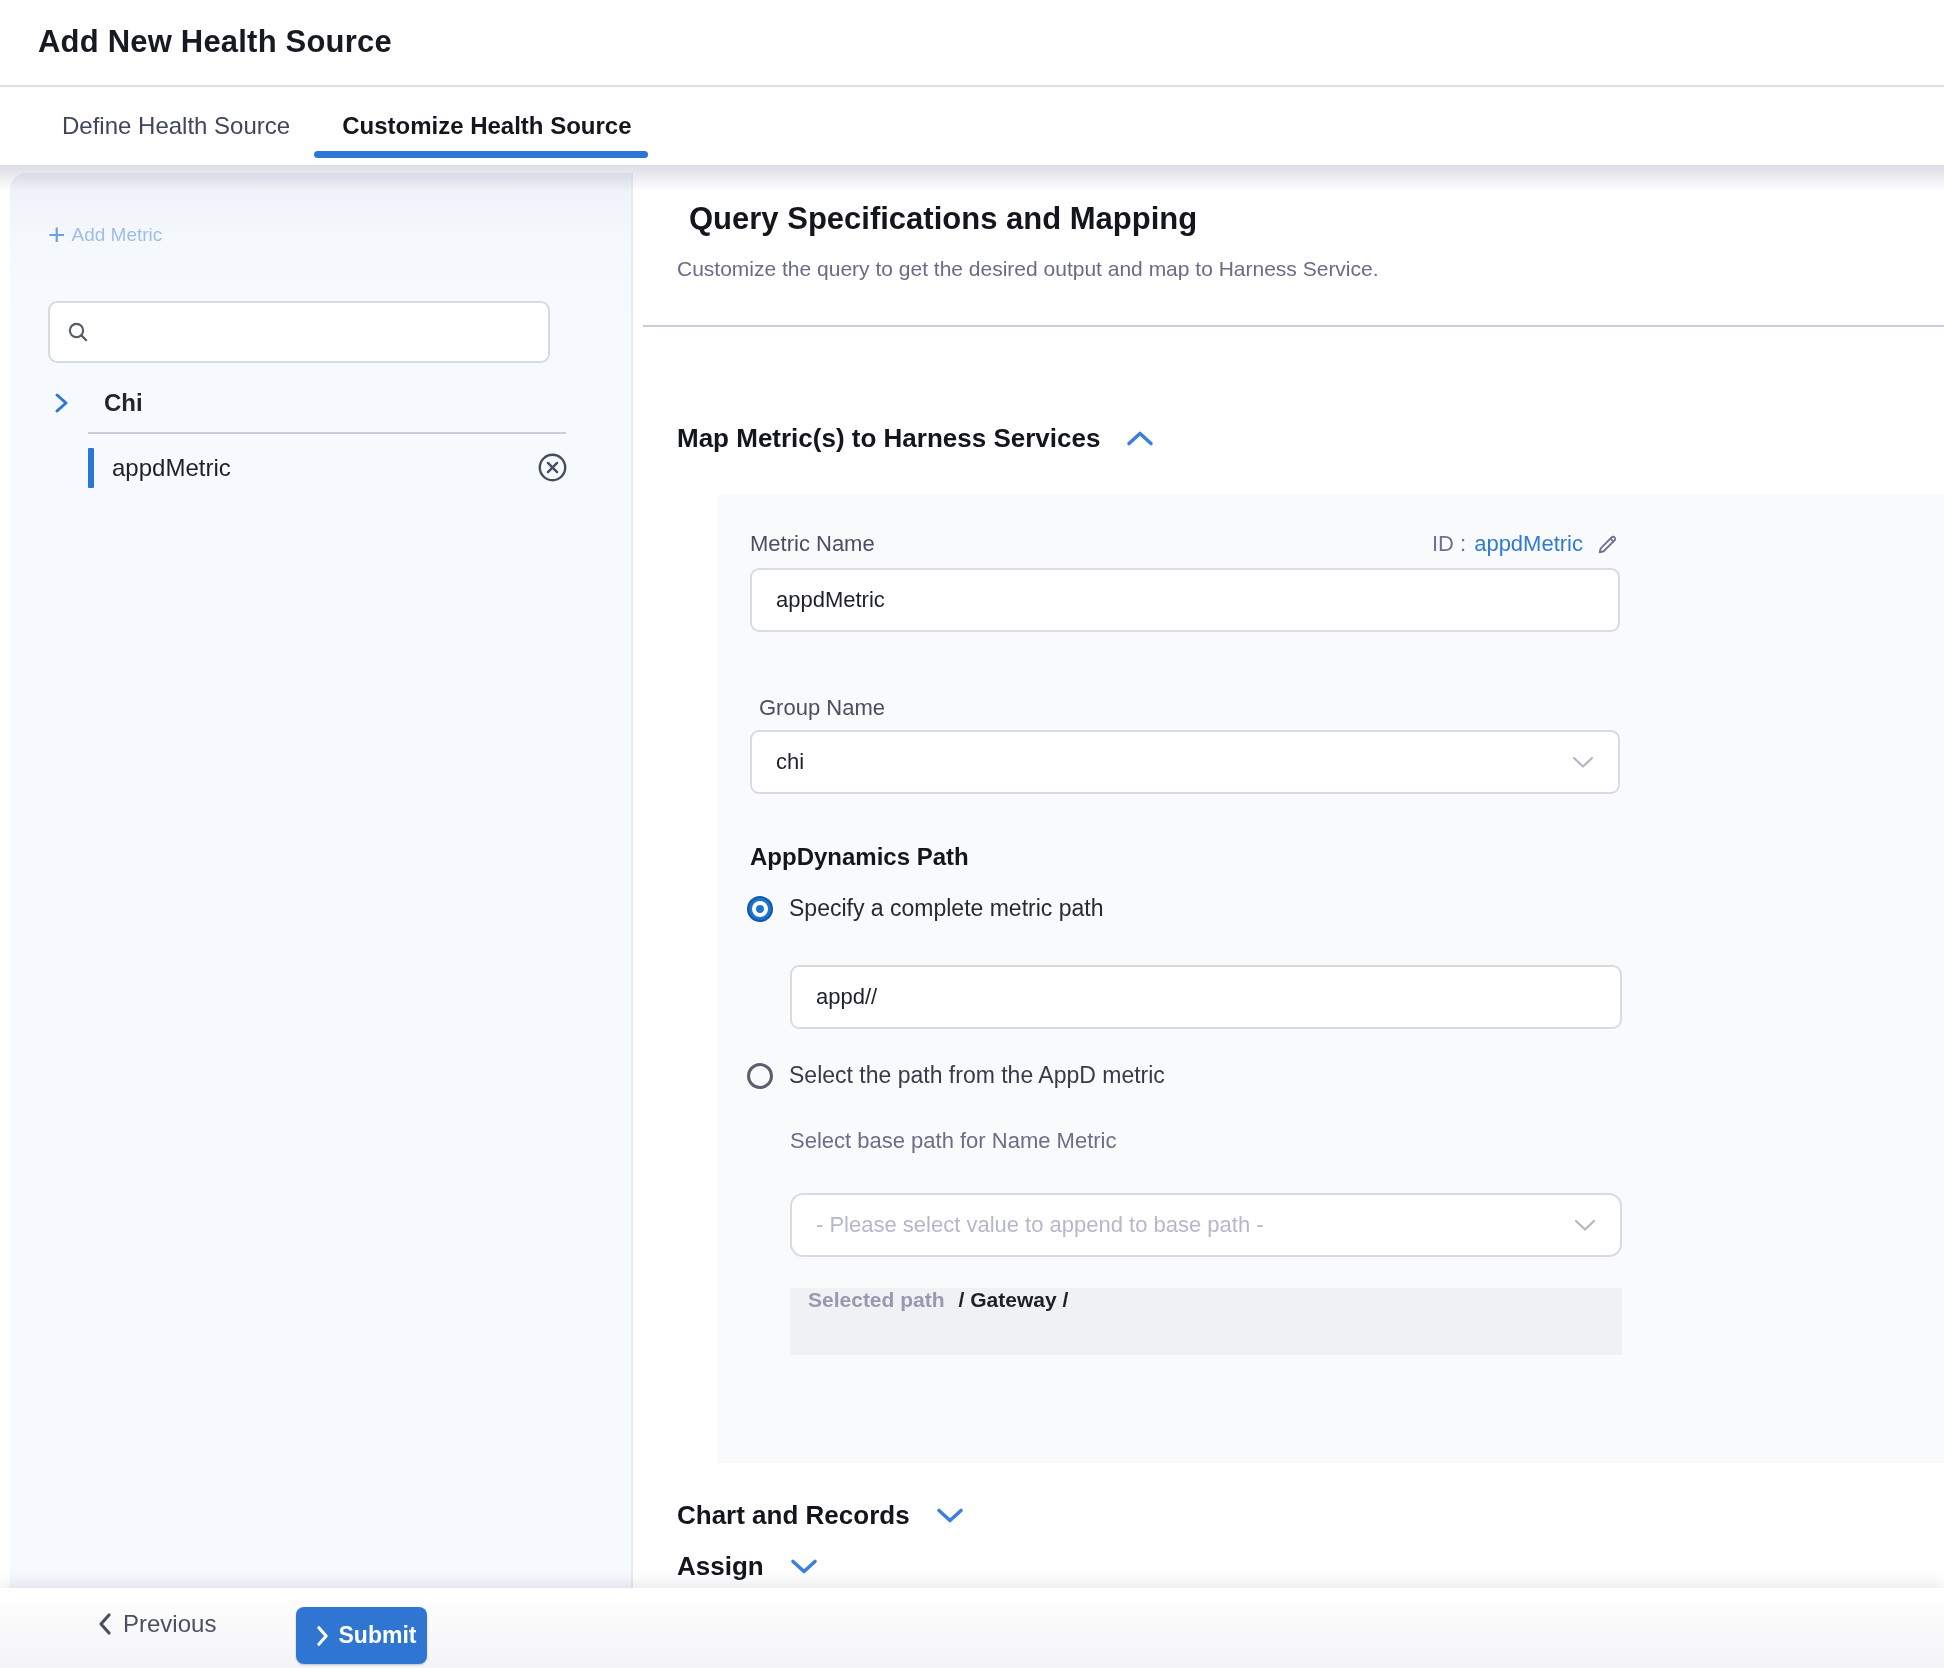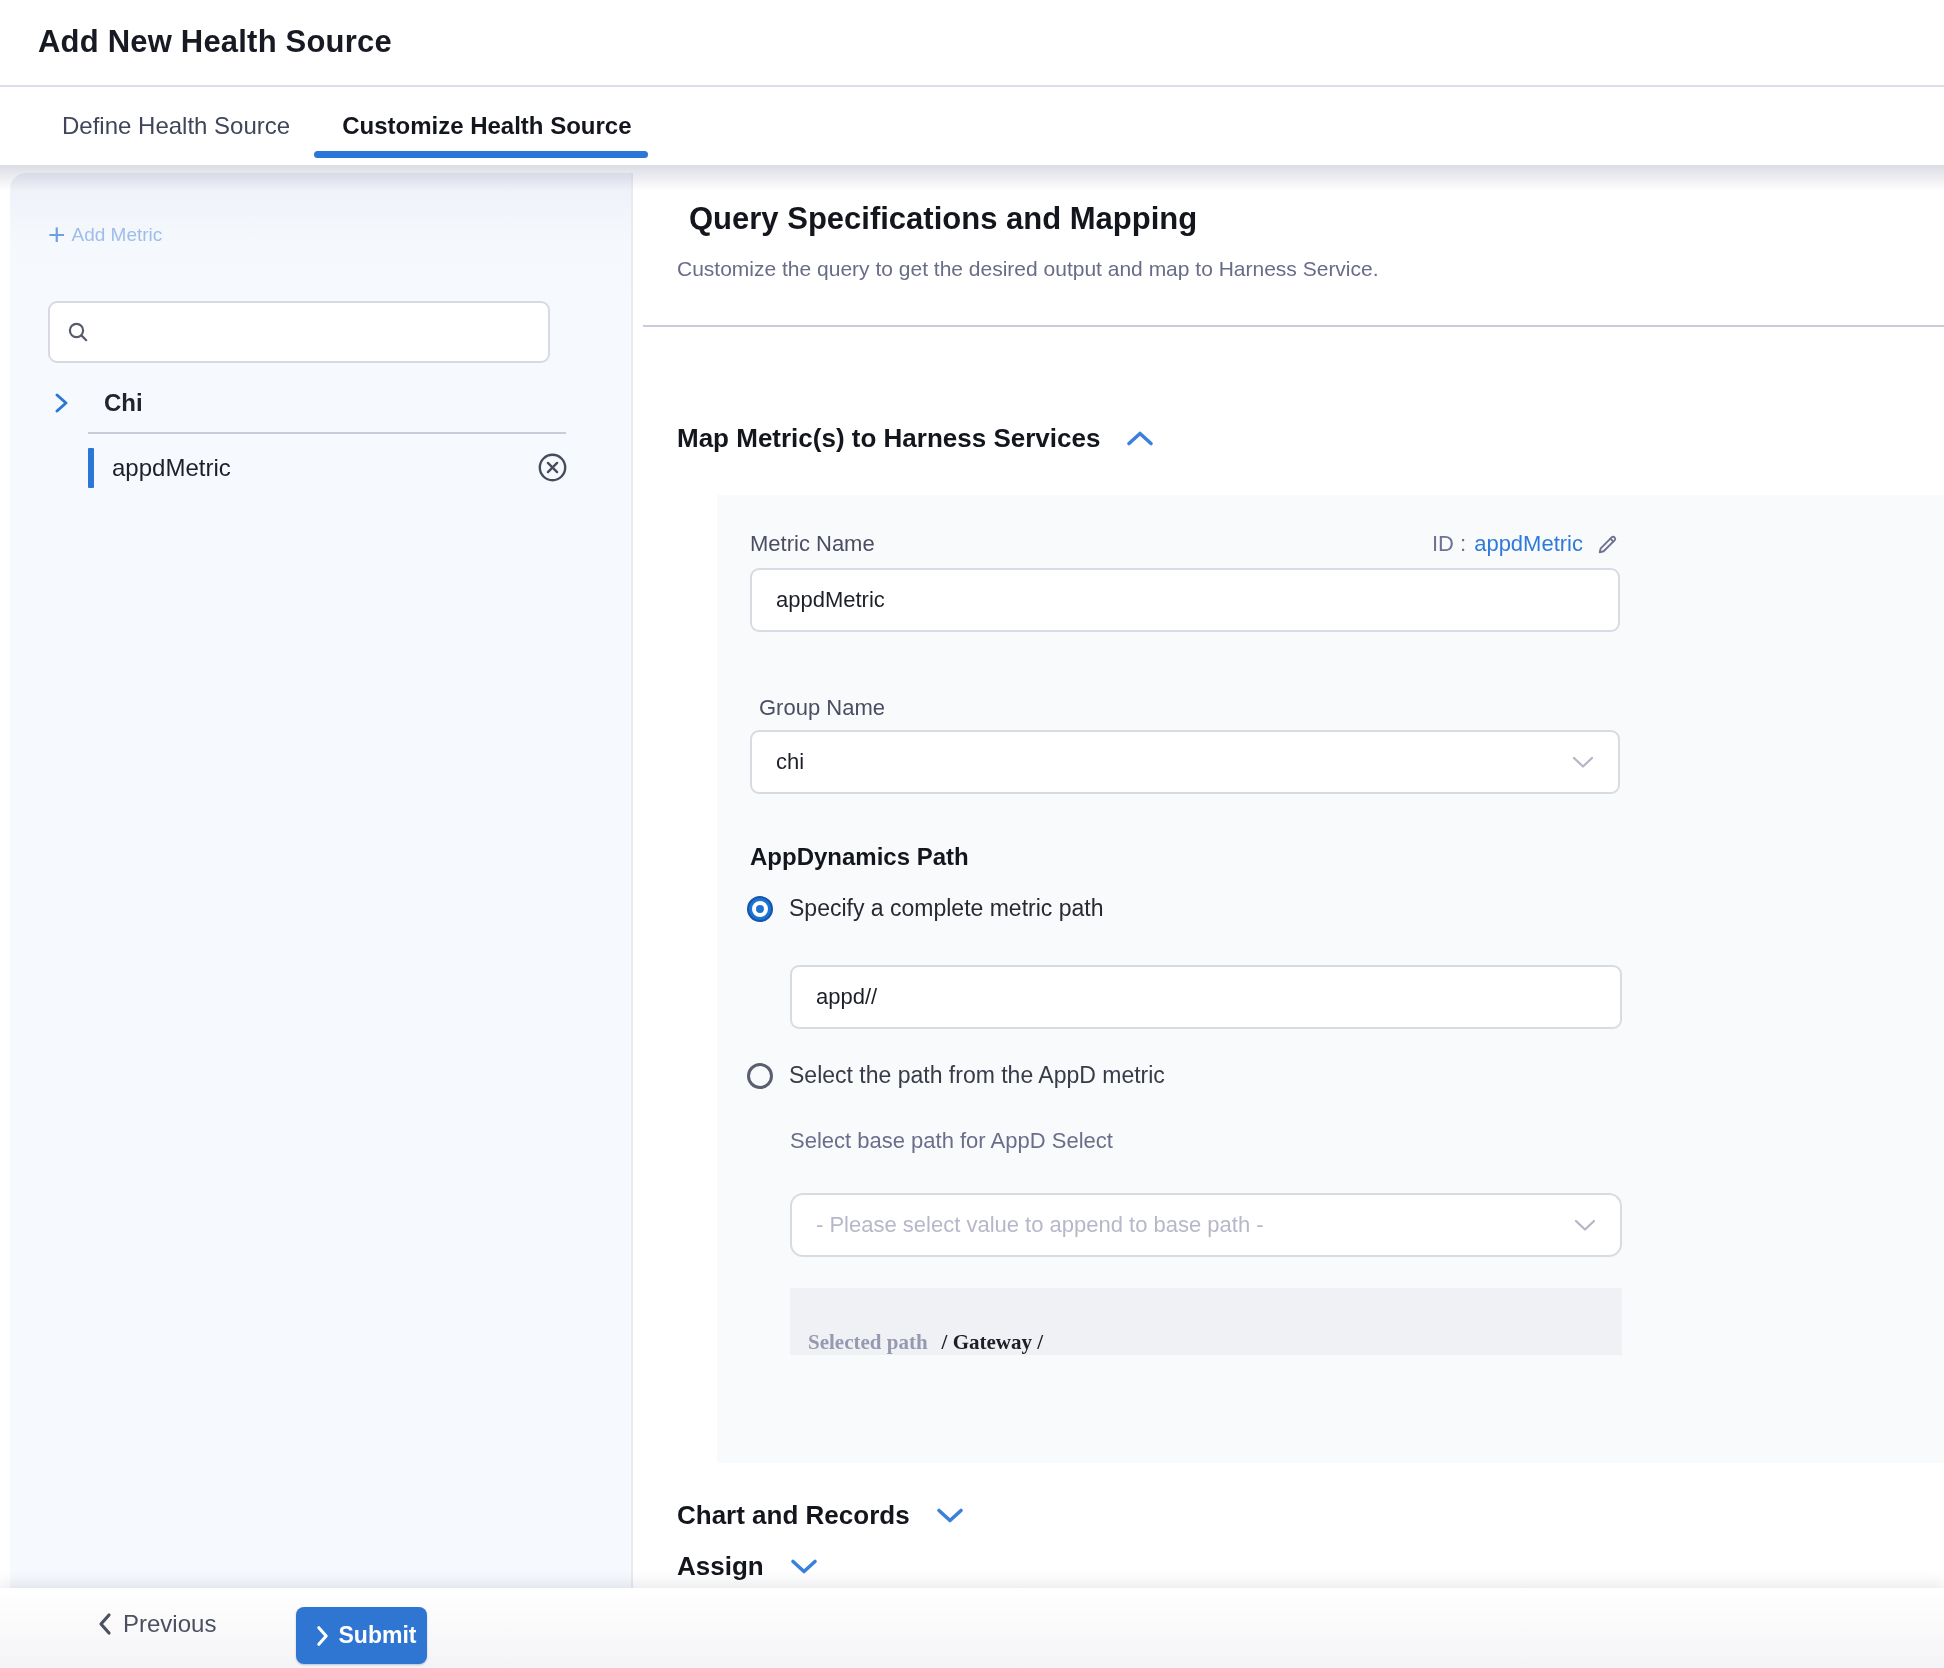--- a/index.html
+++ b/index.html
@@ -85,21 +85,21 @@
   .radio.selected::after { content:""; position:absolute; inset:3px; border-radius:50%; border:4px solid #fff; }
   .radio.plain { background:transparent; border:3px solid #5a5e6f; }
   .radio-label { font-size:23px; color:#272a33; }
   .rr2 .radio-label { color:#383b48; }
 
   .inp-path { left:73px; top:470px; width:832px; }
   .base-label { position:absolute; left:73px; top:633px; font-size:22px; color:#6b6e8a; }
   .sel-base { left:73px; top:698px; width:832px;border-radius:13px; }
   .sel-base .sel-placeholder { font-size:22px; color:#b6b8ca; }
   .selected-path { position:absolute; left:73px; top:793px; width:832px; height:67px; background:#eff1f4;
-    display:flex; align-items:flex-end; padding-left:18px; gap:14px;font-family:Liberation Serif, serif; }
+    display:flex; align-items:flex-start; padding-left:18px; gap:14px; }
   .sp-label { font-size:21px; font-weight:600; color:#9699b0; }
   .sp-value { font-size:21px; font-weight:700; color:#1c1f27; }
 
   
   .footer { position:absolute; left:0; right:0; bottom:0; height:80px; z-index:6;
     background:linear-gradient(to bottom, #ffffff, #f4f4f7);
     box-shadow:0 -5px 14px rgba(40,45,80,.10); }
   .prev-btn { position:absolute; left:97px; top:22px; display:flex; align-items:center; gap:10px; cursor:pointer; }
   .prev-btn .pl { font-size:24px; font-weight:500; color:#4b4f60; }
   .submit-btn { position:absolute; left:296px; top:19px; width:131px; height:57px; background:#2e76d2; border:none; border-radius:8px;
@@ -214,21 +214,21 @@
         <span class="radio-label">Specify a complete metric path</span>
       </div>
 
       <input class="text-input inp-path" type="text" value="appd//" style="">
 
       <div class="radio-row rr2">
         <span class="radio plain"></span>
         <span class="radio-label">Select the path from the AppD metric</span>
       </div>
 
-      <div class="base-label">Select base path for AppD Select</div>
+      <div class="base-label">Select base path for Name Metric</div>
 
       <div class="select-box sel-base">
         <span class="sel-placeholder">- Please select value to append to base path -</span>
         <span class="sel-caret">
           <svg width="22" height="13" viewBox="0 0 22 13" fill="none" stroke="#b3b6c7" stroke-width="2.2" stroke-linecap="round" stroke-linejoin="round">
             <polyline points="2,2 11,10.5 20,2"></polyline>
           </svg>
         </span>
       </div>
 

